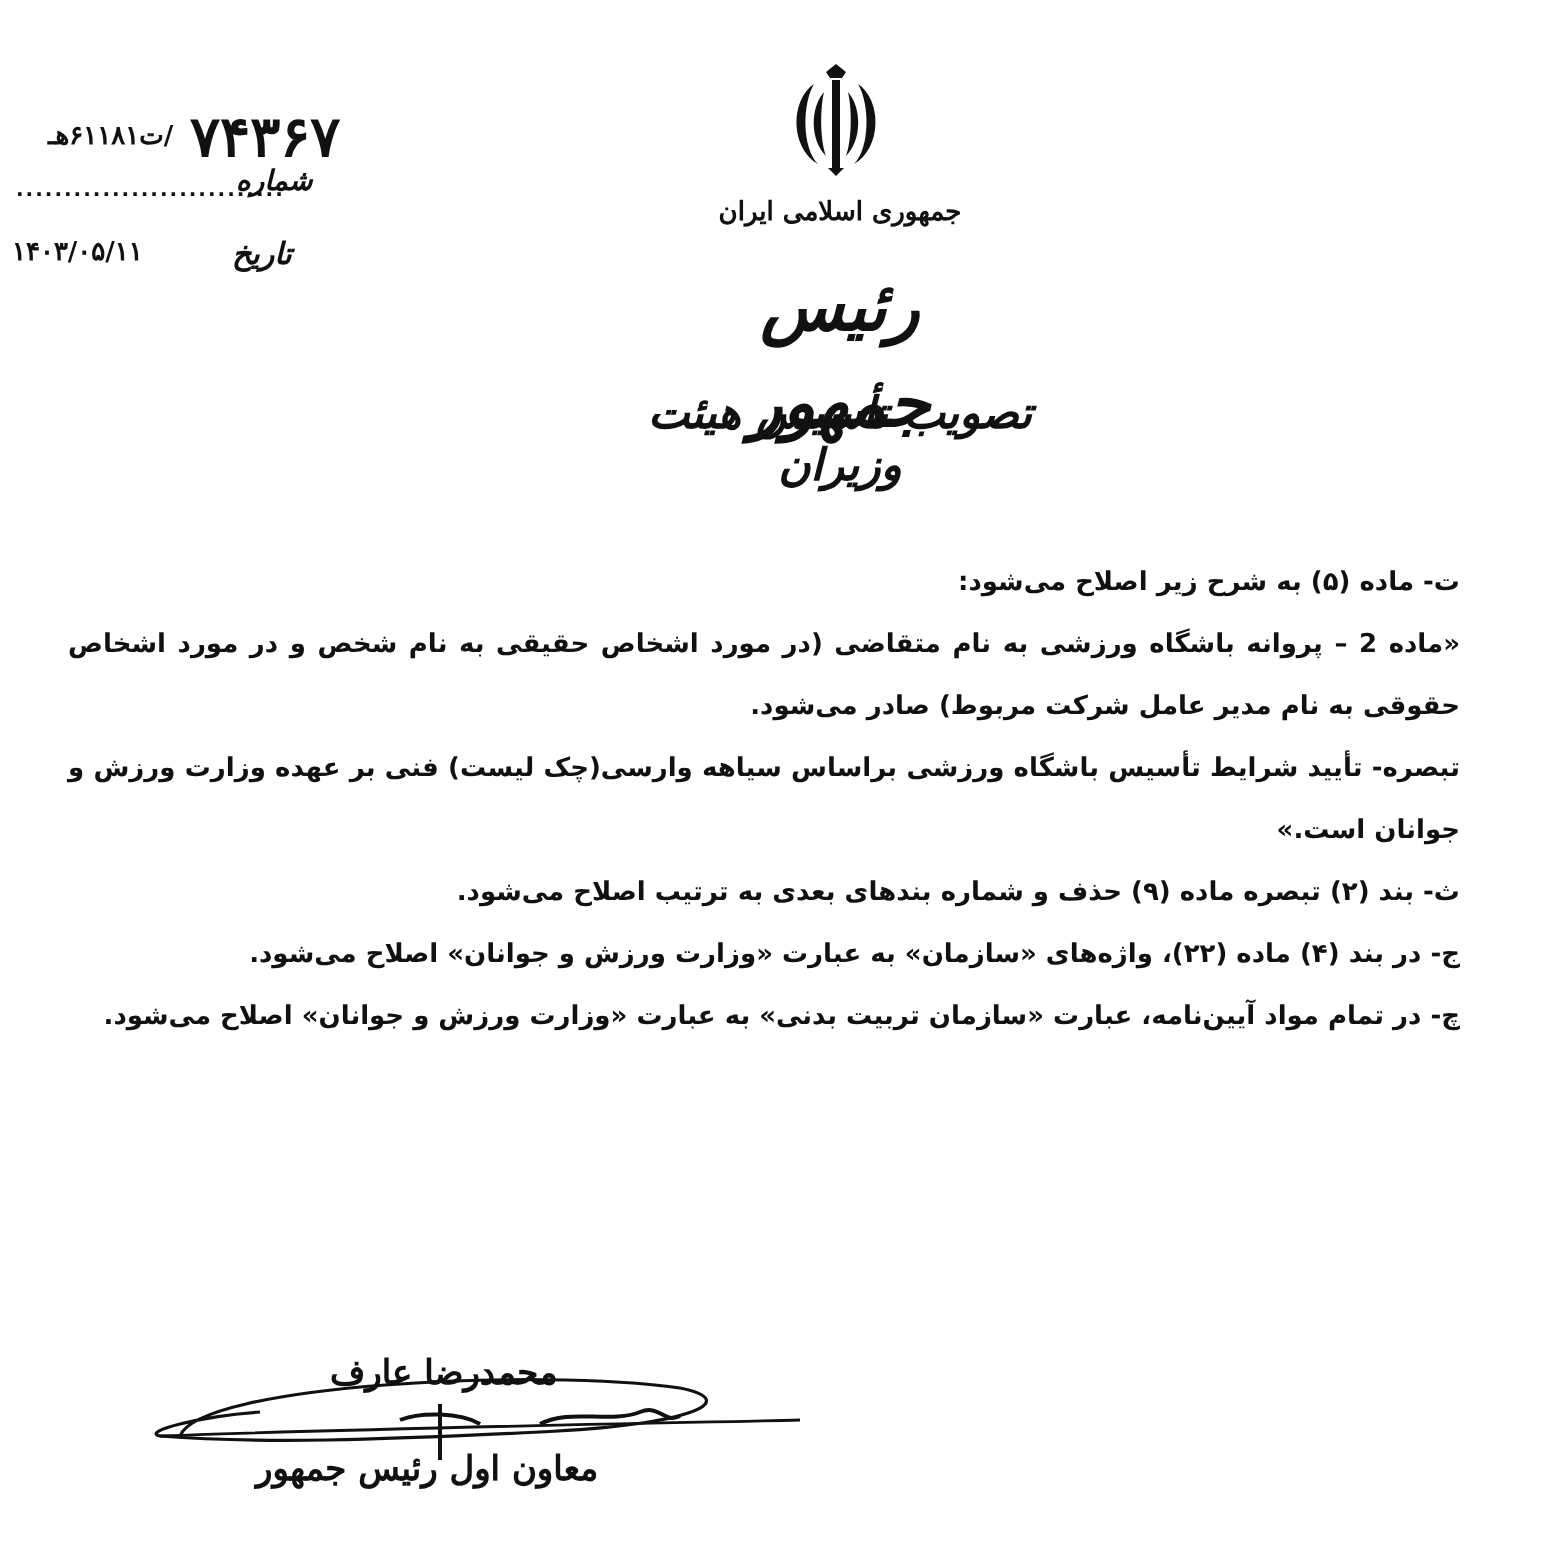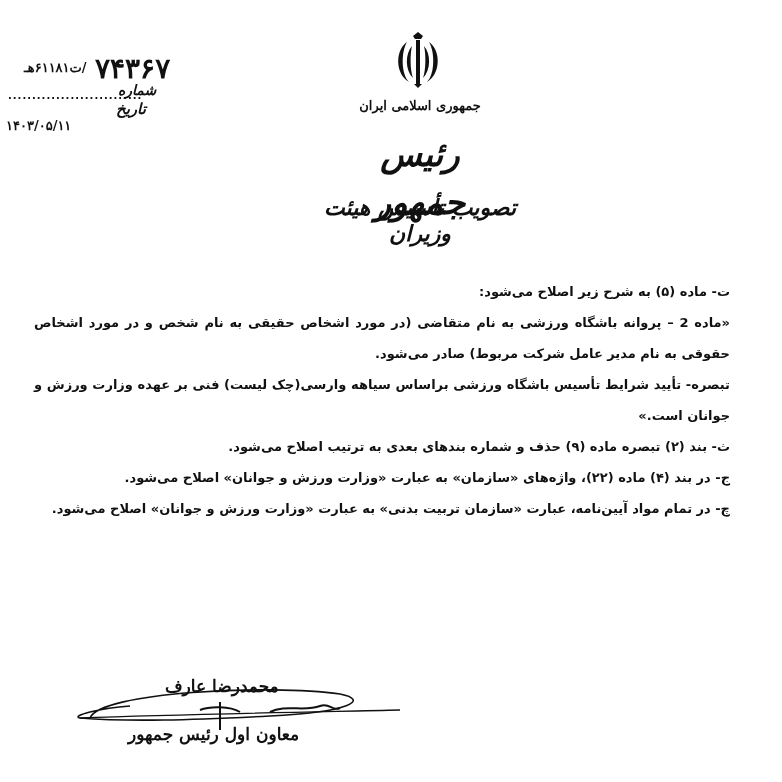--- a/index.html
+++ b/index.html
@@ -6,21 +6,21 @@
   body { width:782px; height:782px; position:relative; overflow:hidden; color:#111; font-family:"DejaVu Sans", sans-serif; }
   .abs { position:absolute; }
   .emblem { left:393px; top:30px; width:50px; height:60px; }
   .hdr-small { left:340px; top:98px; width:160px; text-align:center; font-family:"DejaVu Serif", serif; font-size:13px; font-weight:bold; direction:rtl; }
   .hdr-big { left:330px; top:130px; width:180px; text-align:center; font-family:"DejaVu Serif", serif; font-size:34px; font-weight:bold; direction:rtl; line-height:48px; font-style:italic; }
   .hdr-sub { left:310px; top:194px; width:220px; text-align:center; font-family:"DejaVu Serif", serif; font-size:22px; font-weight:bold; font-style:italic; direction:rtl; }
   .ref-number { left:95px; top:52px; font-family:"DejaVu Serif", serif; font-size:28px; font-weight:bold; letter-spacing:3px; direction:rtl; }
   .ref-code { left:8px; top:60px; font-family:"DejaVu Serif", serif; font-size:13px; font-weight:bold; direction:rtl;margin-left:16px; }
   .shomare-label { left:118px; top:82px; font-family:"DejaVu Serif", serif; font-size:14px; font-weight:bold; font-style:italic; direction:rtl; }
   .shomare-dots { left:8px; top:90px; font-size:10px; letter-spacing:1px; font-weight:bold; }
-  .date-label { left:116px; top:100px; font-family:"DejaVu Serif", serif; font-size:15px; font-weight:bold; font-style:italic; direction:rtl; }
+  .date-label { left:116px; top:118px; font-family:"DejaVu Serif", serif; font-size:15px; font-weight:bold; font-style:italic; direction:rtl; }
   .date-value { left:6px; top:118px; font-family:"DejaVu Serif", serif; font-size:13px; font-weight:bold; }
   .body-text { right:28px; top:276px; width:720px; direction:rtl; text-align:justify; font-family:"DejaVu Sans", sans-serif; font-size:13px; font-weight:bold; line-height:31px; }
   .body-text p { margin:0; }
   .indent { padding-right:24px; }
   .sig-wrap { left:70px; top:672px; width:330px; height:90px; }
   .sig-name { position:absolute; left:95px; top:4px; font-family:"DejaVu Serif", serif; font-size:17px; font-weight:bold; direction:rtl; }
   .sig-title { position:absolute; left:58px; top:52px; font-family:"DejaVu Serif", serif; font-size:17px; font-weight:bold; direction:rtl; }
   .sig-svg { position:absolute; left:0; top:0; }
 </style>
 </head>

